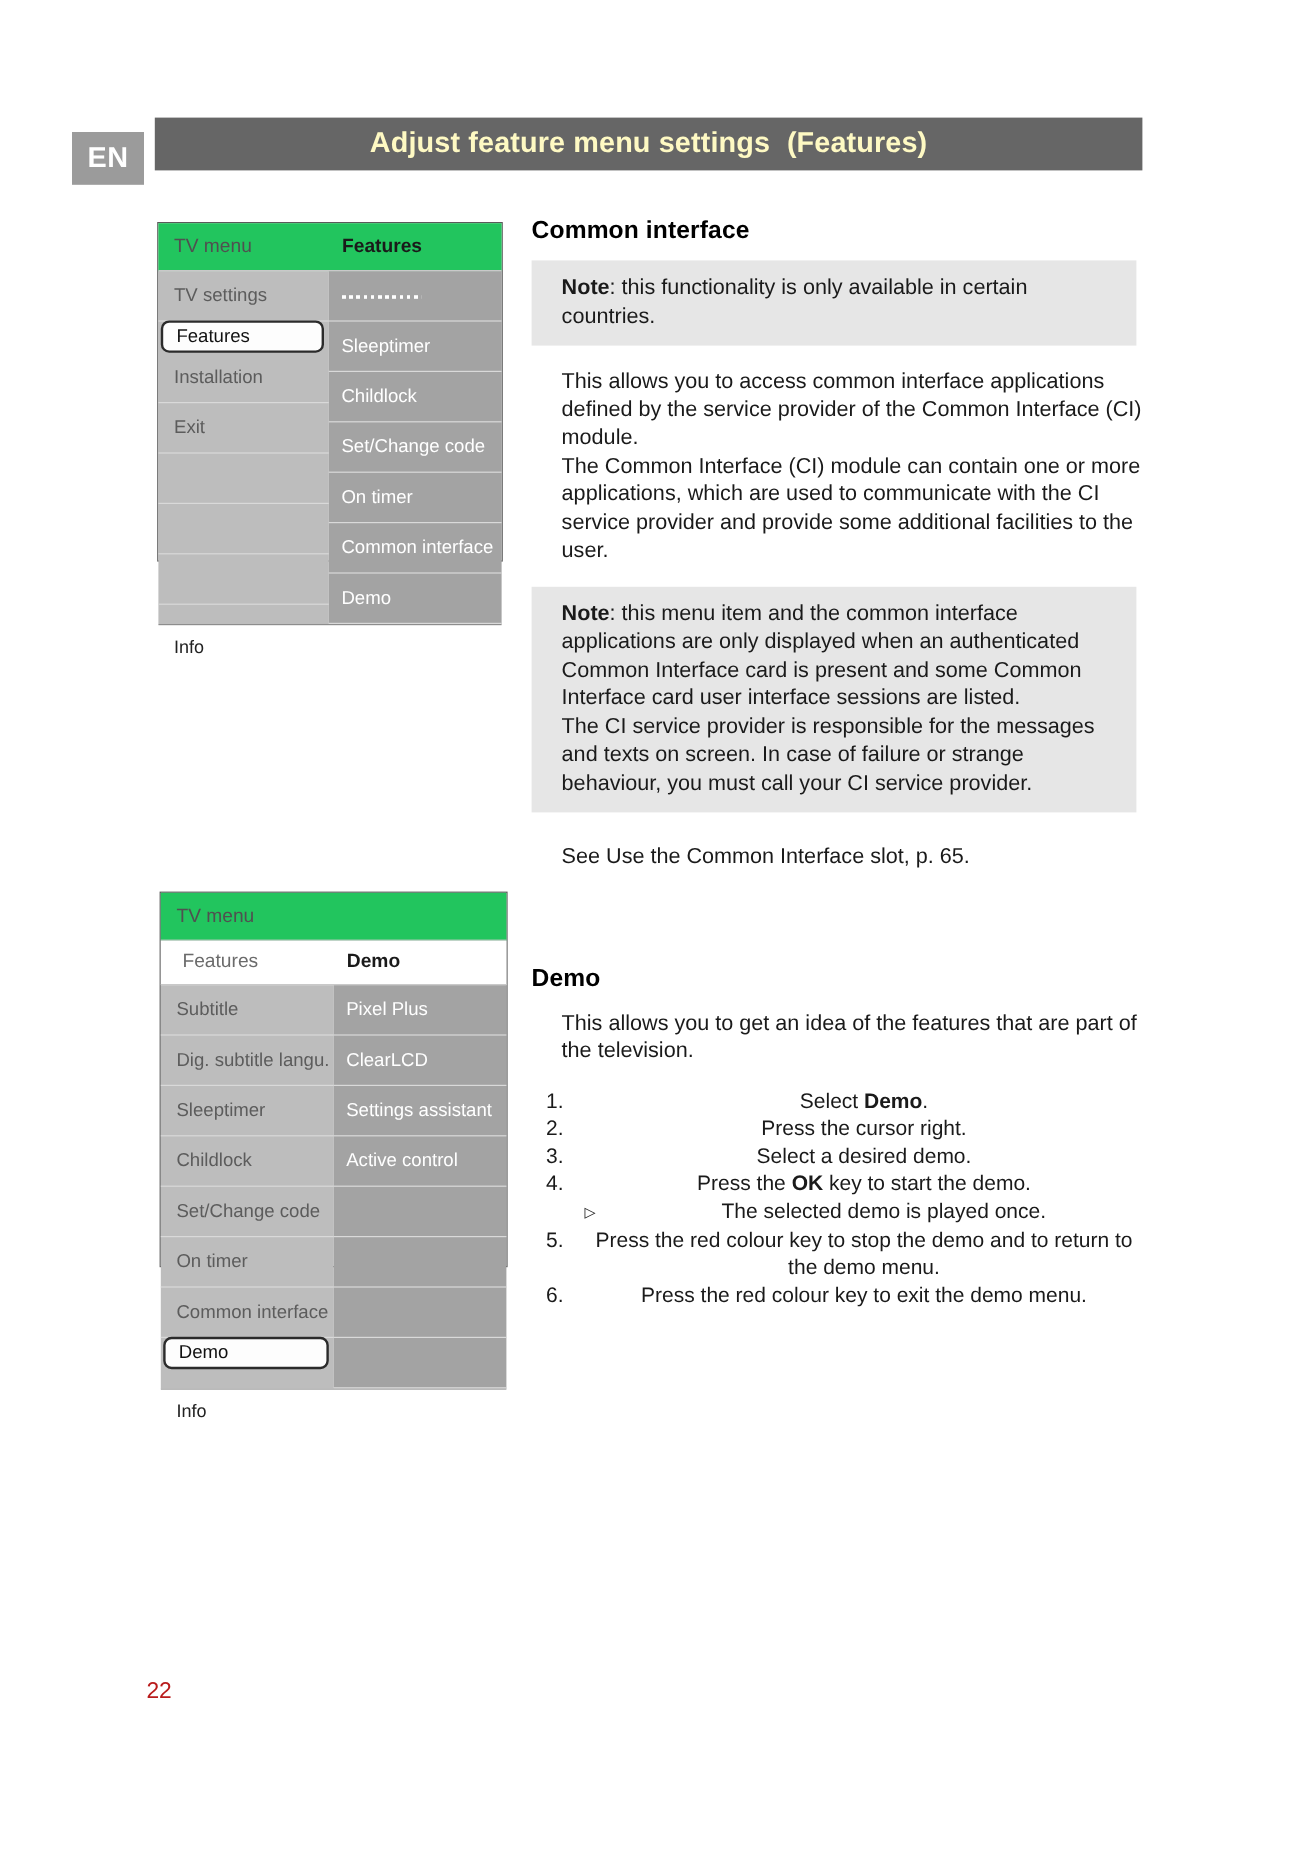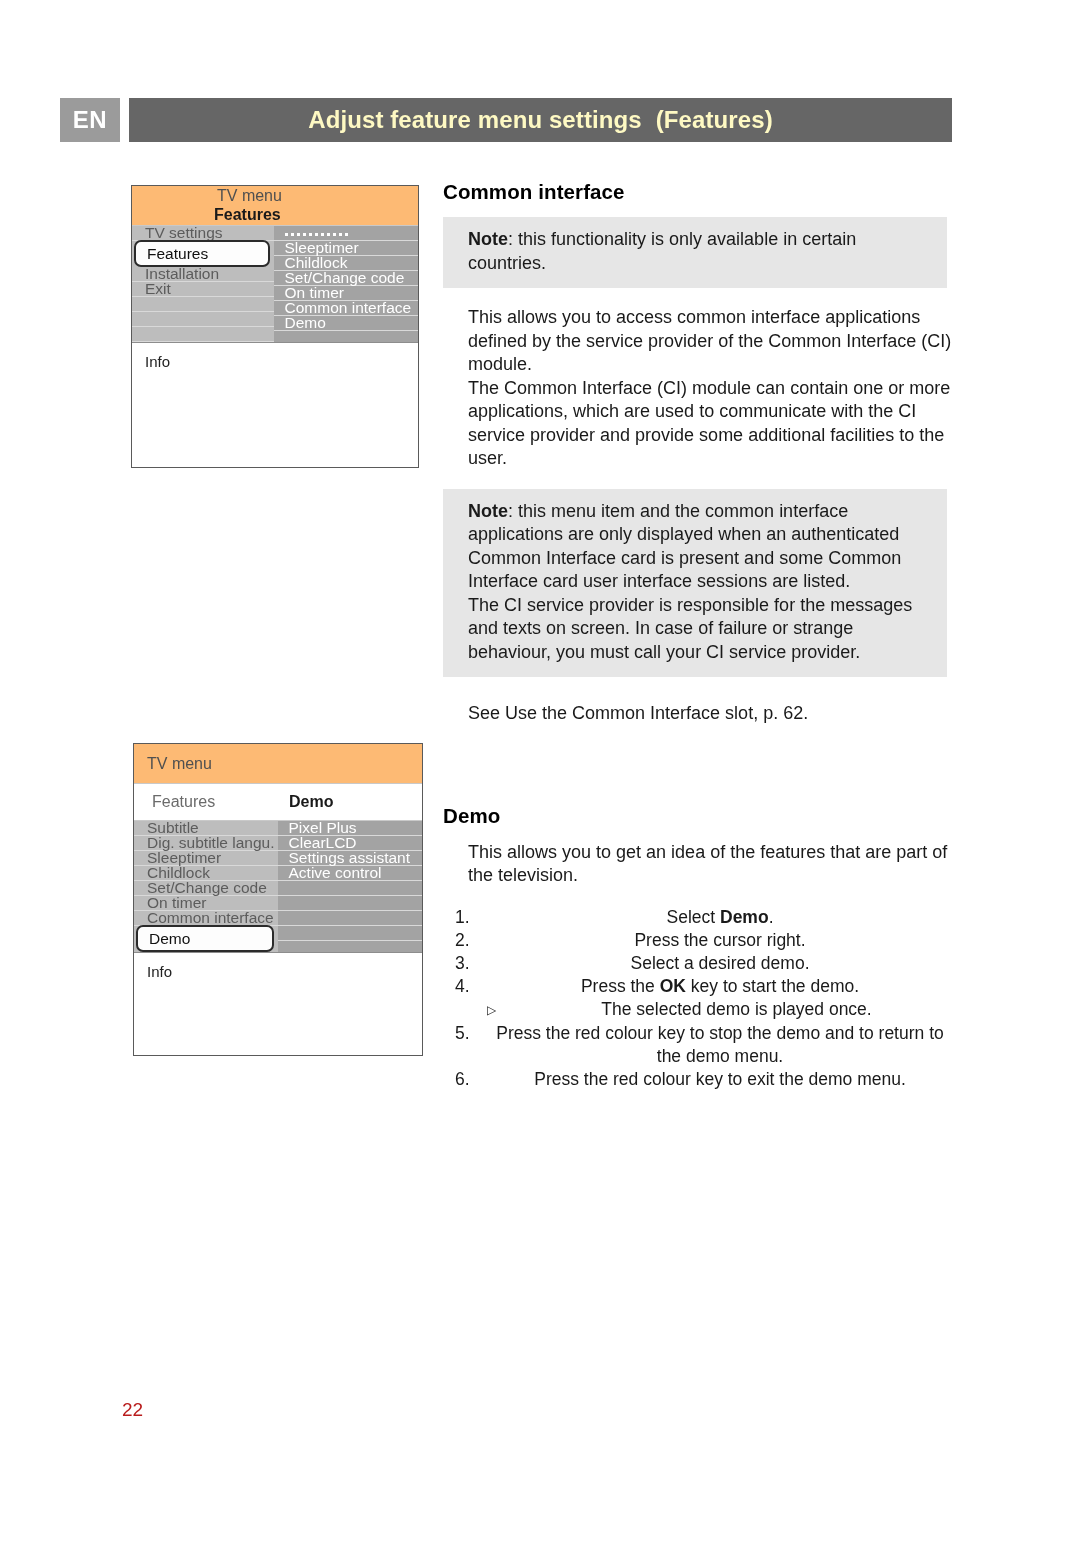--- a/index.html
+++ b/index.html
@@ -20,21 +20,21 @@
   .header {
     position: absolute;
     left: 60px;
     top: 98px;
     width: 892px;
     height: 44px;
   }
   .header-lang {
     position: absolute;
     left: 0;
-    top: 0;
+    top: 12px;
     width: 60px;
     height: 44px;
     background: #9b9b9b;
     color: #ffffff;
     font-size: 24px;
     font-weight: bold;
     letter-spacing: 0.5px;
     display: flex;
     align-items: center;
     justify-content: center;
@@ -66,22 +66,21 @@
     font-size: 15.5px;
   }
   #tvmenu-features { left: 131px; top: 185px; width: 288px; height: 283px; }
   #tvmenu-demo     { left: 133px; top: 743px; width: 290px; height: 313px; }
 
   .tm-topbar {
     display: flex;
     height: 39px;
     align-items: center;
     border-bottom: 1px solid #c9c9c9;
-    background: #fdba74;
-    flex-direction: column;
+    background: #22c55e;
   }
   .tm-topbar .tm-left,
   .tm-topbar .tm-right {
     display: flex;
     align-items: center;
     height: 100%;
     box-sizing: border-box;
   }
   .tm-topbar .tm-left {
     padding-left: 13px;
@@ -128,21 +127,21 @@
 
   .tm-body { display: flex; }
   .tm-col-left  { background: #bdbdbd; }
   .tm-col-right { background: #a3a3a3; }
   #tvmenu-features .tm-col-left  { width: 142px; }
   #tvmenu-features .tm-col-right { width: 145px; }
   #tvmenu-demo .tm-col-left  { width: 144px; }
   #tvmenu-demo .tm-col-right { width: 145px; }
 
   .tm-row {
-    height: 15px;
+    height: 42px;
     display: flex;
     align-items: center;
     box-sizing: border-box;
     border-bottom: 1px solid #d9d9d9;
     position: relative;
   }
   .tm-col-left .tm-row {
     padding-left: 13px;
     color: #5c5c5c;
     font-size: 15.5px;
@@ -346,21 +345,21 @@
   <div class="para">The Common Interface (CI) module can contain one or more applications, which are used to communicate with the CI service provider and provide some additional facilities to the user.</div>
 
   <div class="gap-s"></div>
 
   <div class="note-box">
     <div class="para"><b class="strong">Note</b><span>: this menu item and the common interface applications are only displayed when an authenticated Common Interface card is present and some Common Interface card user interface sessions are listed.</span></div>
     <div class="para">The CI service provider is responsible for the messages and texts on screen. In case of failure or strange behaviour, you must call your CI service provider.</div>
   </div>
 
   <div class="gap-m"></div>
-  <div class="para">See Use the Common Interface slot, p. 62.</div>
+  <div class="para">See Use the Common Interface slot, p. 65.</div>
 
   <div class="gap-l"></div>
 
   <div class="sec-title">Demo</div>
   <div class="para">This allows you to get an idea of the features that are part of the television.</div>
 
   <div class="gap-s"></div>
 
   <div class="steps">
     <div class="step">

